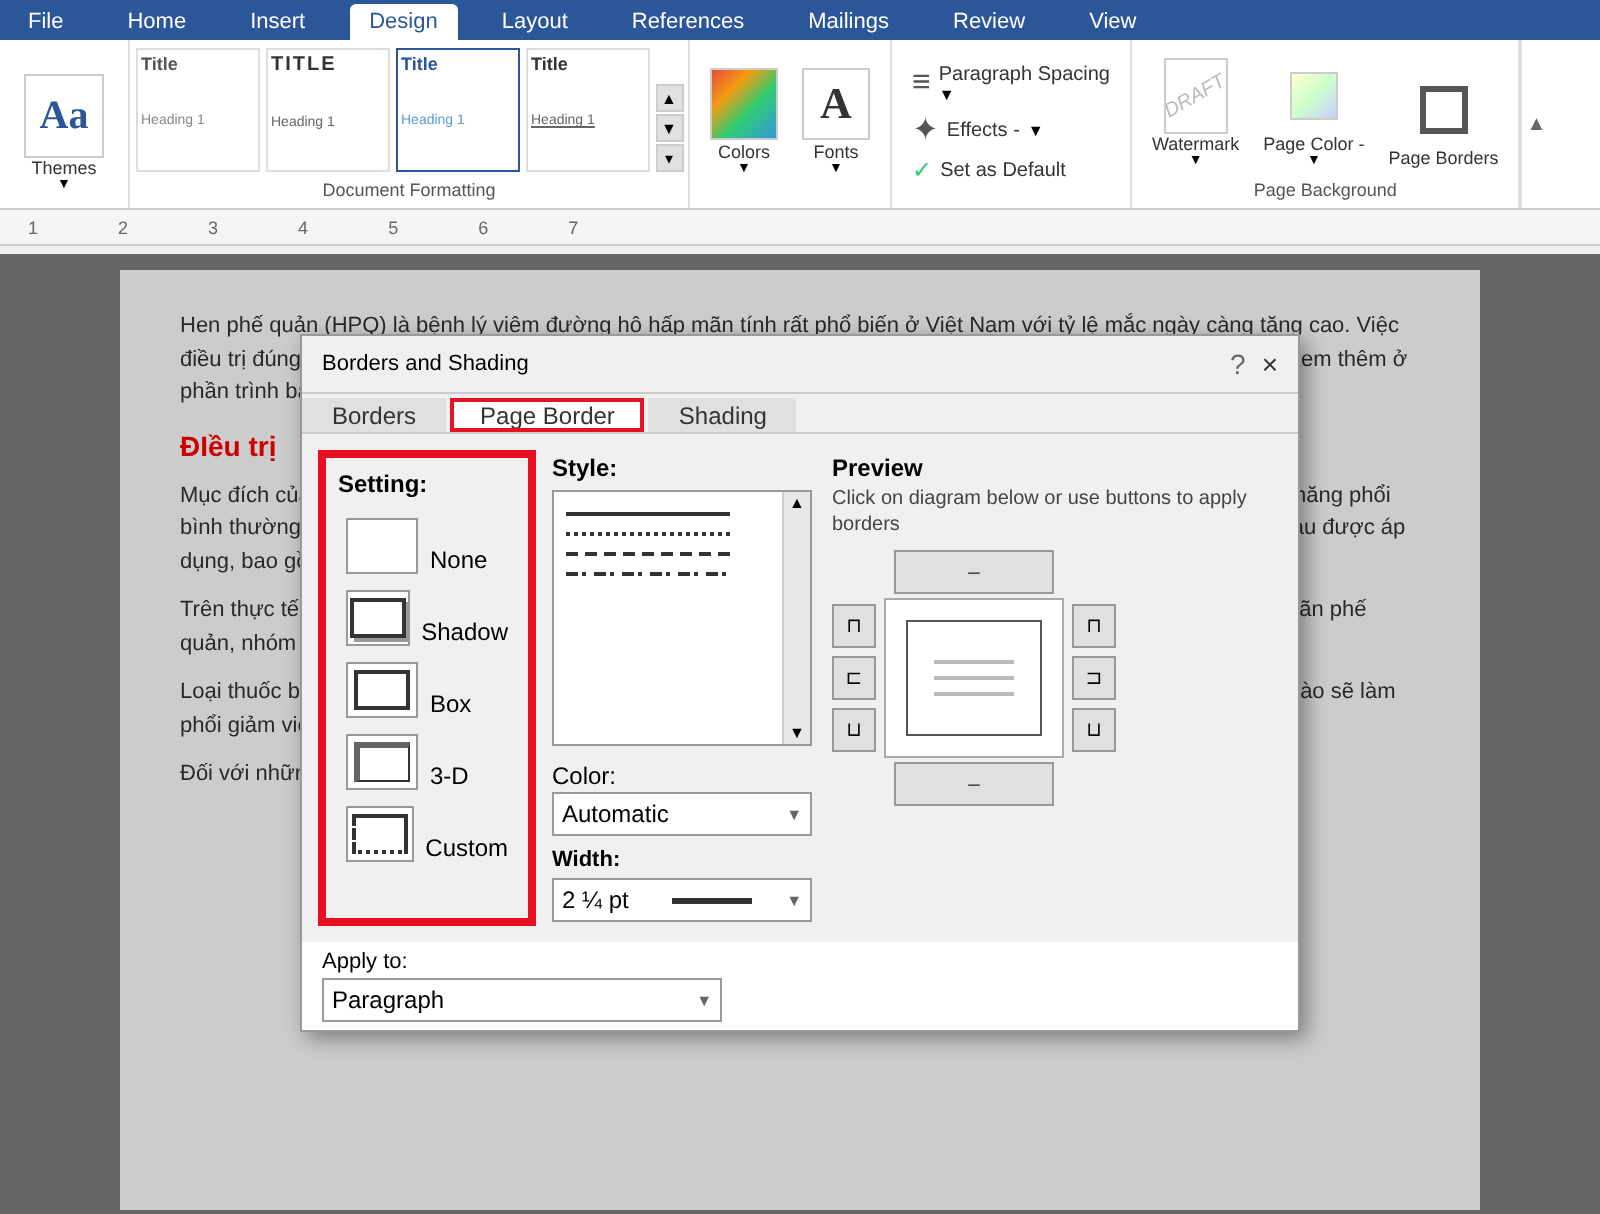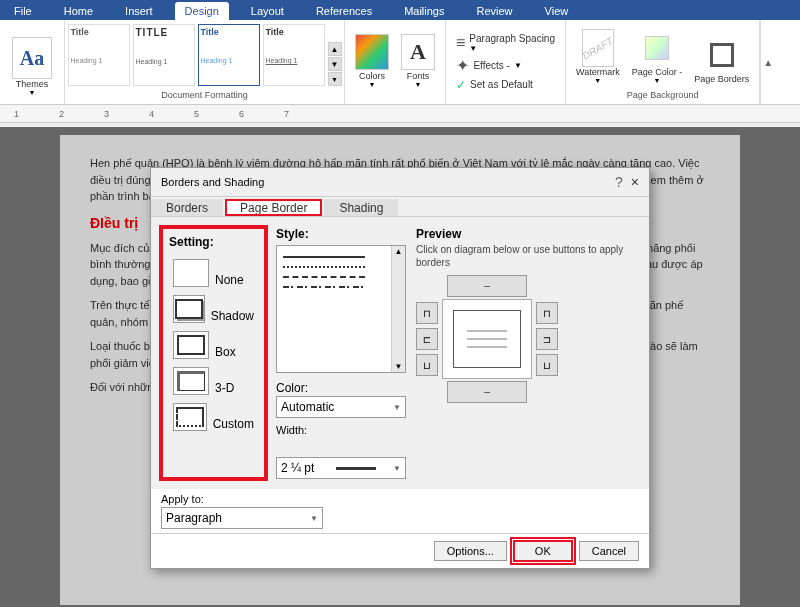--- a/index.html
+++ b/index.html
@@ -317,21 +317,21 @@
 
             <div class="color-section">
               <div style="font-size:12px; margin-bottom:1px;">Color:</div>
               <div class="select-box">
                 <span>Automatic</span>
                 <span class="select-arrow">▼</span>
               </div>
             </div>
 
             <div class="width-section">
-              <div style="font-size:11px; margin-bottom:21px;">Width:</div>
+              <div style="font-size:11px; margin-bottom:3px;font-weight:bold;">Width:</div>
               <div class="select-box">
                 <span>2 ¼ pt</span>
                 <span style="display:inline-block; width:40px; height:3px; background:#333; vertical-align:middle; margin-left:4px;"></span>
                 <span class="select-arrow">▼</span>
               </div>
             </div>
           </div>
 
           <div class="preview-section">
             <div class="preview-label">Preview</div>
@@ -360,28 +360,23 @@
                 <div class="preview-btn" style="font-size:10px;">⊐</div>
                 <div class="preview-btn" style="font-size:10px;">⊔</div>
               </div>
             </div>
           </div>
         </div>
 
         <div style="padding:4px 10px; background:white; display:flex; flex-direction:column;">
           <div style="font-size:11px; margin-bottom:2px;">Apply to:</div>
           <div style="display:flex; justify-content:space-between; align-items:center;">
-            <div class="select-box" style="width:162px;">
+            <div class="select-box" style="width:200px;">
               <span>Paragraph</span>
               <span class="select-arrow">▼</span>
             </div>
           </div>
         </div>
 
-        <div class="dialog-footer">
-          <button class="btn-options">Options...</button>
-          <button class="btn-ok" style="outline:2px solid #e81123; outline-offset:1px;">OK</button>
-          <button class="btn-cancel">Cancel</button>
-        </div>
       </div>
     </div>
   </div>
 </div>
 
 </body></html>

